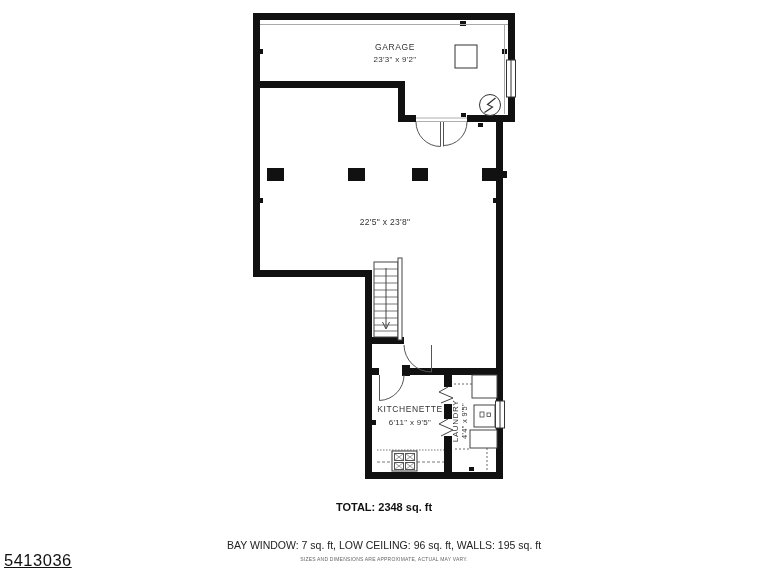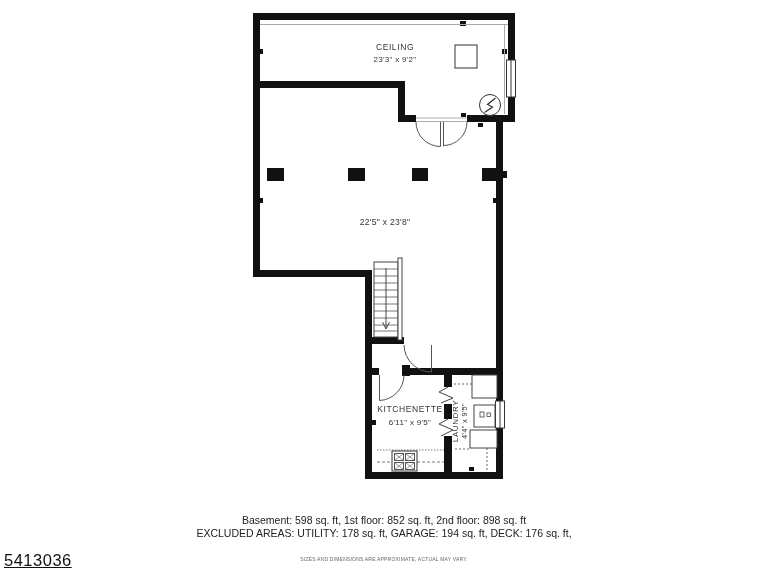--- a/index.html
+++ b/index.html
@@ -160,30 +160,30 @@
         <rect x="474" y="405" width="21" height="22" stroke-width="1" fill="#fff"></rect>
         <rect x="480" y="412" width="4" height="5" stroke-width="0.8"></rect>
         <rect x="487" y="413" width="3.5" height="3.5" stroke-width="0.8"></rect>
       </g>
       <rect x="470" y="430" width="27" height="18" stroke-width="1" fill="#fff"></rect>
       <path d="M487,448 V471" stroke-width="0.8" stroke-dasharray="2,2"></path>
       <path d="M455,449 H470" stroke-width="0.8" stroke-dasharray="2,2"></path>
     </g>
   </svg>
 
-  <div class="room-label" style="left:345px;top:41px;width:100px;">CEILING</div>
+  <div class="room-label" style="left:345px;top:41px;width:100px;">GARAGE</div>
   <div class="room-dims" style="left:345px;top:54px;width:100px;">23'3" x 9'2"</div>
 
   <div class="room-dims" style="left:310px;top:216px;width:150px;font-size:8.5px;">22'5" x 23'8"</div>
 
   <div class="room-label" style="left:360px;top:403px;width:100px;">KITCHENETTE</div>
   <div class="room-dims" style="left:360px;top:417px;width:100px;">6'11" x 9'5"</div>
 
   <div class="room-label v-rot" style="left:411px;top:415px;width:90px;height:12px;font-size:8px;">LAUNDRY</div>
   <div class="room-dims v-rot" style="left:430px;top:415px;width:70px;height:12px;font-size:7.5px;">4'4" x 9'5"</div>
 
-  <div class="summary summary-line summary-l1">Basement: 598 sq. ft, 1st floor: 852 sq. ft, 2nd floor: 898 sq. ft</div>
-  <div class="summary summary-line summary-l2">EXCLUDED AREAS: UTILITY: 178 sq. ft, GARAGE: 194 sq. ft, DECK: 176 sq. ft,</div>
+  <div class="summary summary-total">TOTAL: 2348 sq. ft</div>
+  <div class="summary summary-line summary-l3">BAY WINDOW: 7 sq. ft, LOW CEILING: 96 sq. ft, WALLS: 195 sq. ft</div>
   <div class="summary summary-disclaimer">SIZES AND DIMENSIONS ARE APPROXIMATE, ACTUAL MAY VARY.</div>
 
   <div class="plan-id">5413036</div>
 
 </div>
 
 </body></html>

